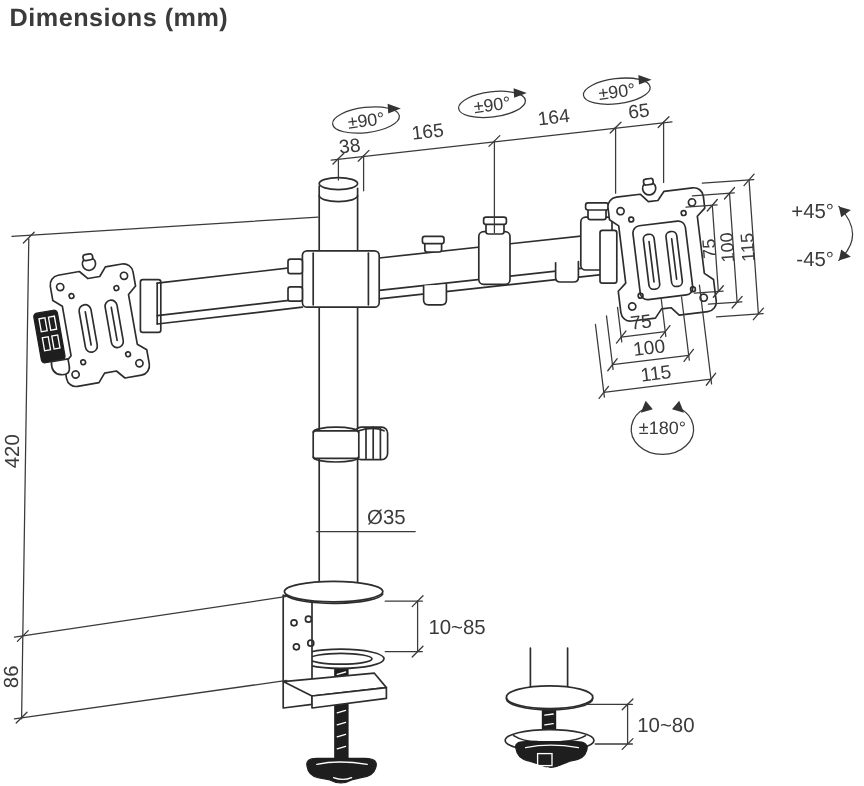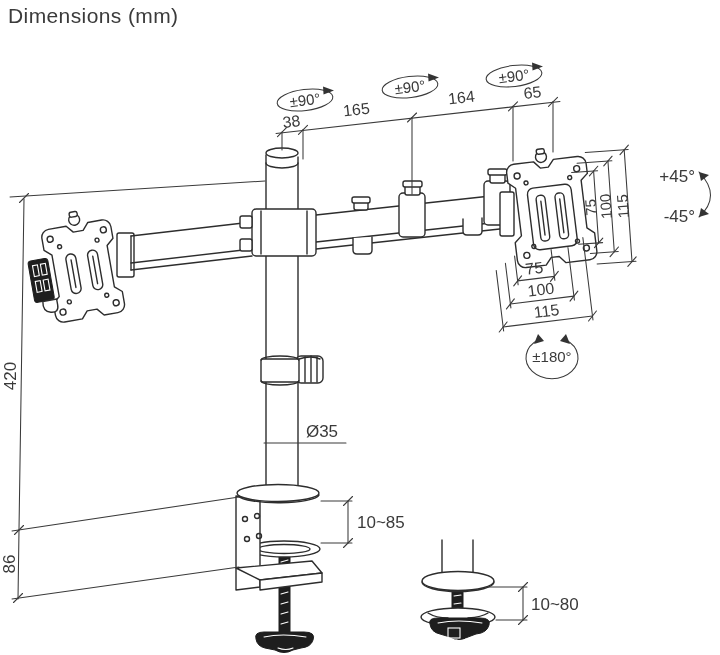--- a/index.html
+++ b/index.html
@@ -1,17 +1,17 @@
 <!DOCTYPE html>
 <html><head>
 <meta charset="utf-8">
 <style>
   html,body{margin:0;padding:0;background:#ffffff;width:720px;height:655px;overflow:hidden;}
   #stage{position:relative;width:720px;height:655px;background:#fff;font-family:"Liberation Sans",sans-serif;}
-  #title{position:absolute;left:8px;top:4px;font-size:21px;font-weight:400;letter-spacing:.4px;color:#3b3b3b;}
+  #title{position:absolute;left:8px;top:4px;font-size:21px;font-weight:700;letter-spacing:.4px;color:#3b3b3b;}
   svg{position:absolute;left:0;top:0;}
   .hw{fill:none;stroke:#2d2d2d;stroke-width:1.4;stroke-linecap:round;stroke-linejoin:round;}
   .hwf{fill:#ffffff;stroke:#2d2d2d;stroke-width:1.4;stroke-linecap:round;stroke-linejoin:round;}
   .dk{fill:#1e1e1e;stroke:#1e1e1e;stroke-width:1;}
   .lt{fill:none;stroke:#ffffff;stroke-width:1.1;stroke-linecap:round;}
   .dim{fill:none;stroke:#3a3a3a;stroke-width:1.05;stroke-linecap:round;}
   .ah{fill:#333333;stroke:none;}
   text{fill:#3a3a3a;font-family:"Liberation Sans",sans-serif;}
   .t17{font-size:17px;}
   .t16{font-size:16px;}

